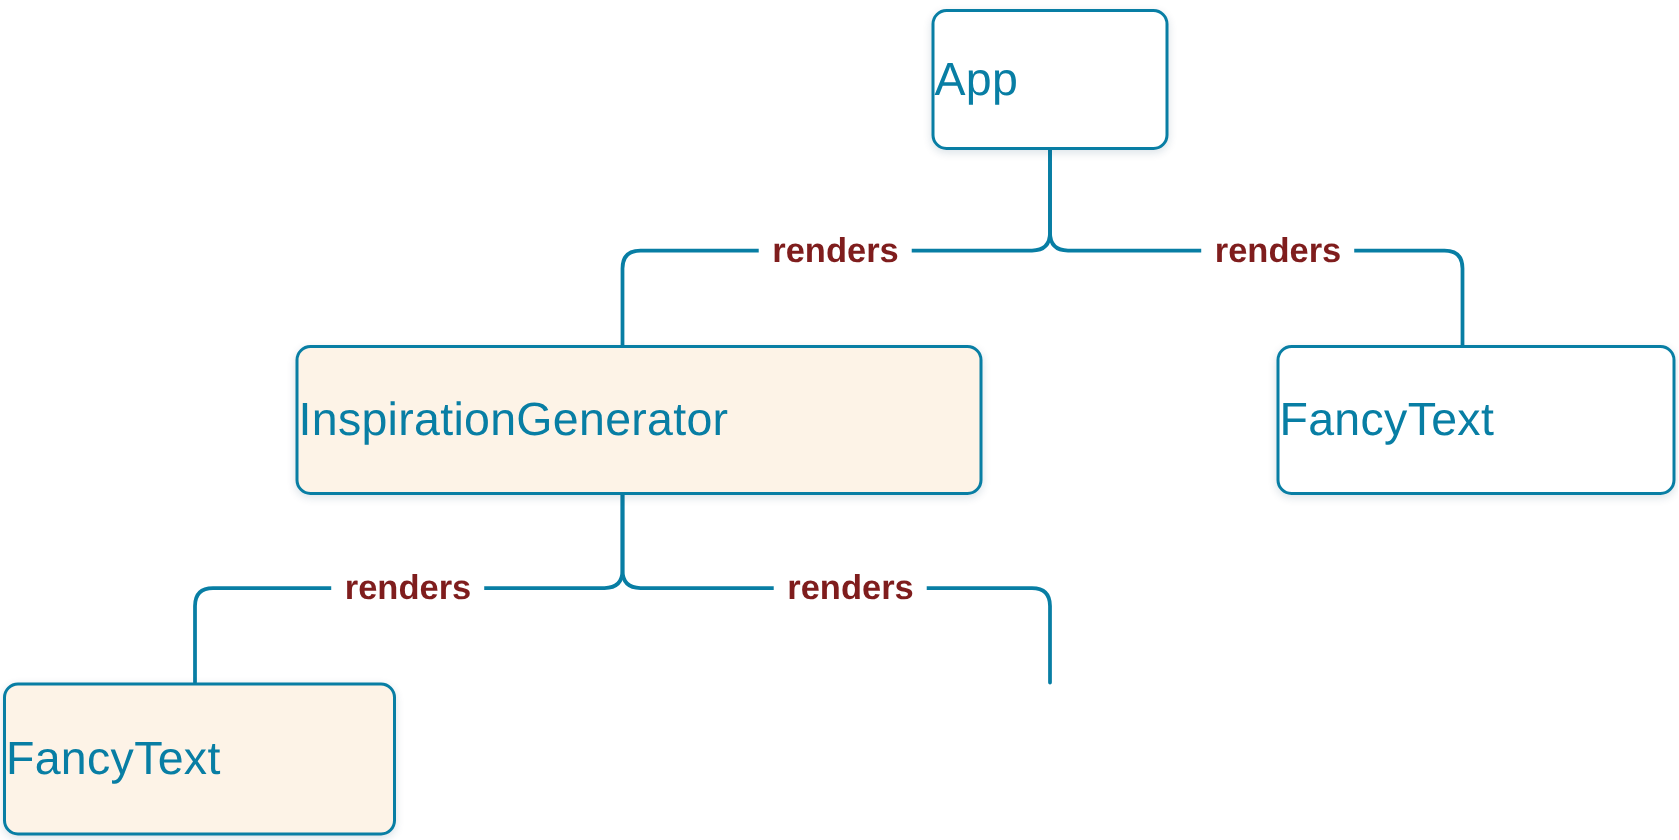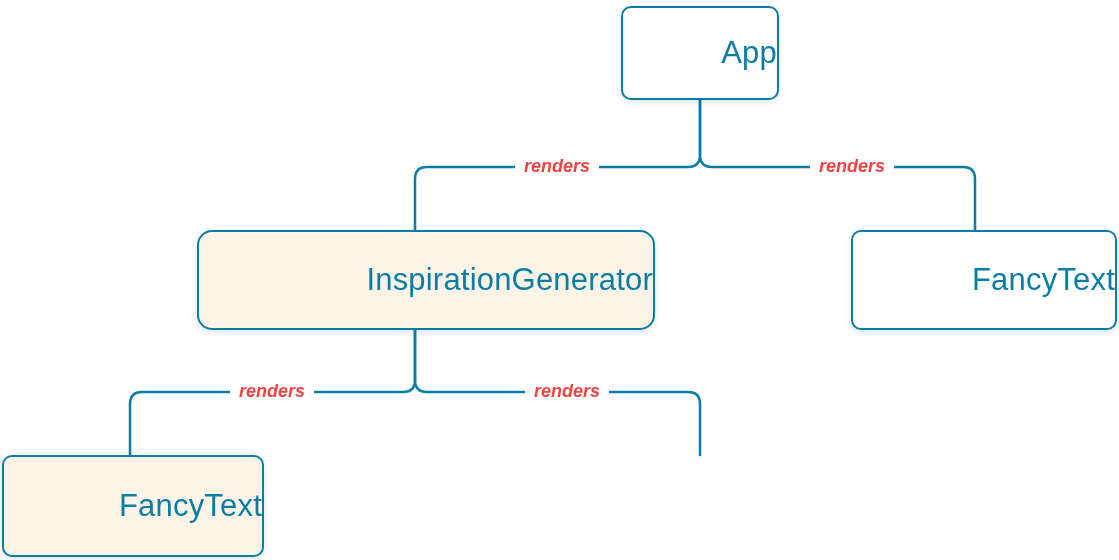--- a/index.html
+++ b/index.html
@@ -29,48 +29,47 @@
     stroke-linecap: round;
   }
   .node {
     position: absolute;
     box-sizing: border-box;
     border: 2.5px solid #087ea4;
     border-radius: 10px;
     background: #ffffff;
     display: flex;
     align-items: center;
-    justify-content: flex-end;
+    justify-content: flex-start;
     box-shadow: 0 2px 6px rgba(8, 60, 90, 0.14);
   }
   .node .node-label {
     color: #087ea4;
     font-size: 31px;
     font-weight: 500;
     letter-spacing: 0.2px;
     white-space: nowrap;
   }
   .node.highlight {
     background: #fdf3e7;
   }
   .edge-label {
     position: absolute;
     transform: translate(-50%, -50%);
     background: #ffffff;
-    color: #ef4444;
-    font-size: 18px;
+    color: #7f1d1d;
+    font-size: 23px;
     font-weight: 600;
     line-height: 1.1;
     padding: 0 9px;
     white-space: nowrap;
-    font-style: italic;
   }
   
   .node-app               { left: 621px; top: 6px;   width: 158px; height: 94px;  }
-  .node-inspiration       { left: 197px; top: 230px; width: 458px; height: 100px; border-radius: 15px; }
+  .node-inspiration       { left: 197px; top: 230px; width: 458px; height: 100px; }
   .node-fancytext-right   { left: 851px; top: 230px; width: 266px; height: 100px; }
   .node-fancytext-left    { left: 2px;   top: 455px; width: 262px; height: 102px; }
   .node-copyright         { left: 565px; top: 455px; width: 270px; height: 102px; }
 
   .edge-label-1 { left: 557px; top: 167px; }
   .edge-label-2 { left: 852px; top: 167px; }
   .edge-label-3 { left: 272px; top: 392px; }
   .edge-label-4 { left: 567px; top: 392px; }
 </style>
 </head>

